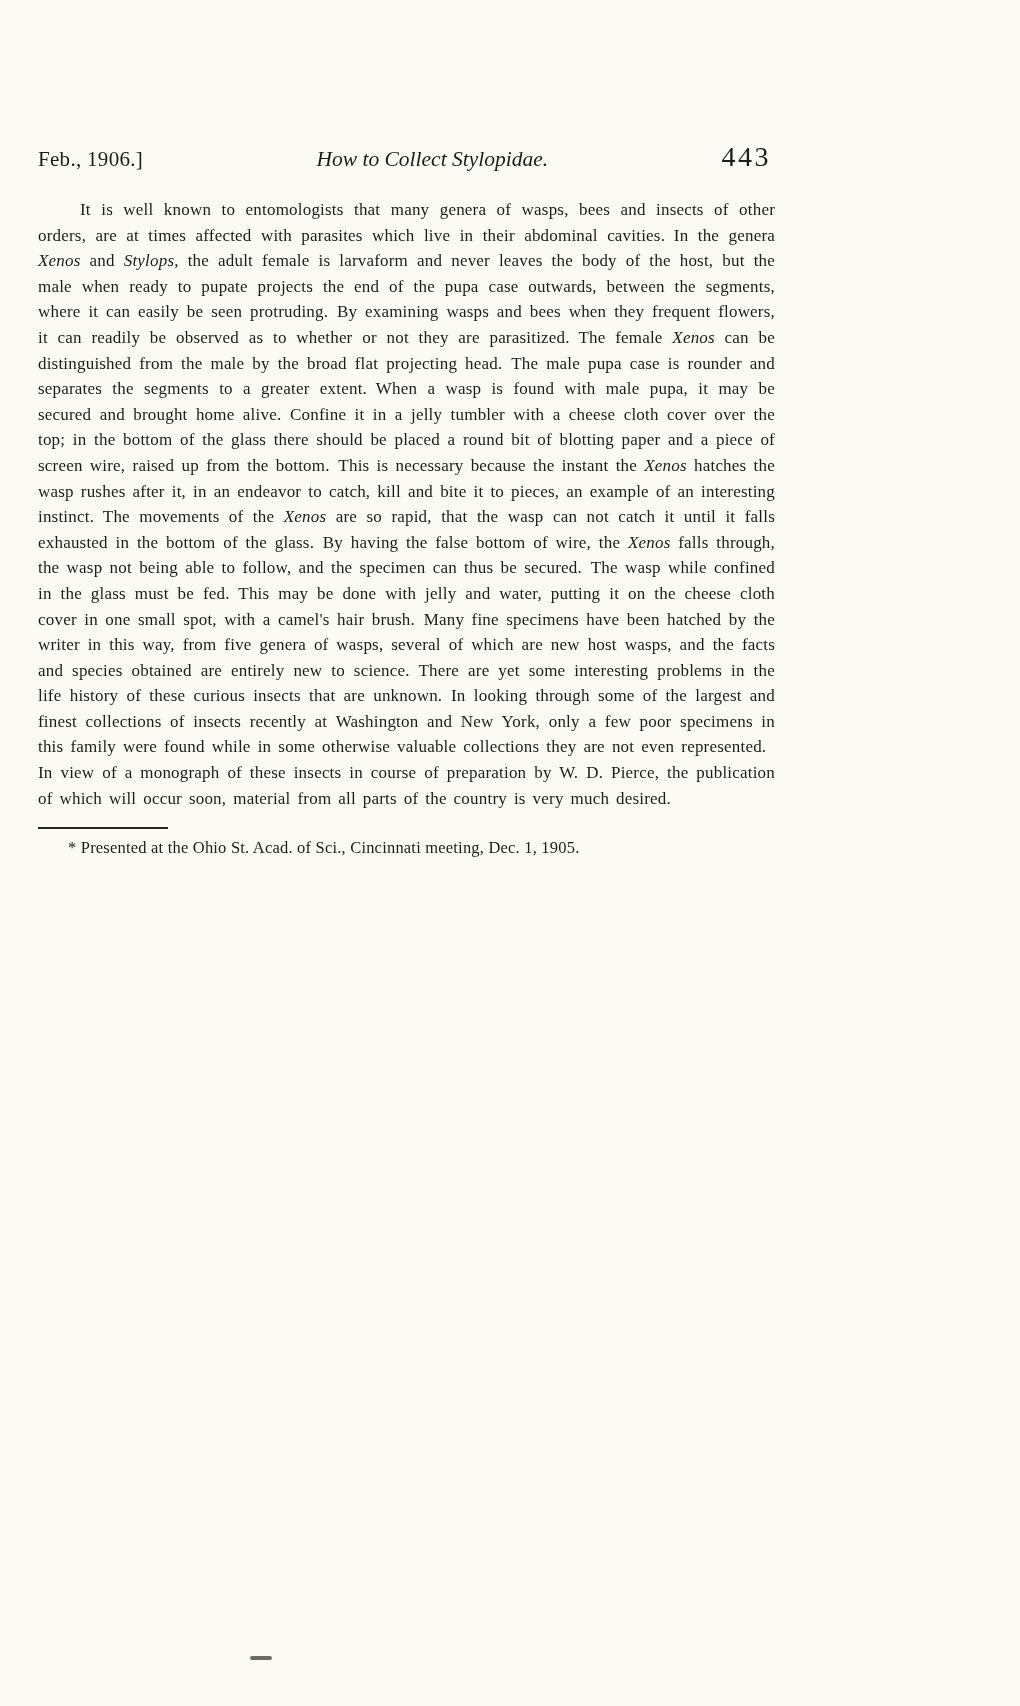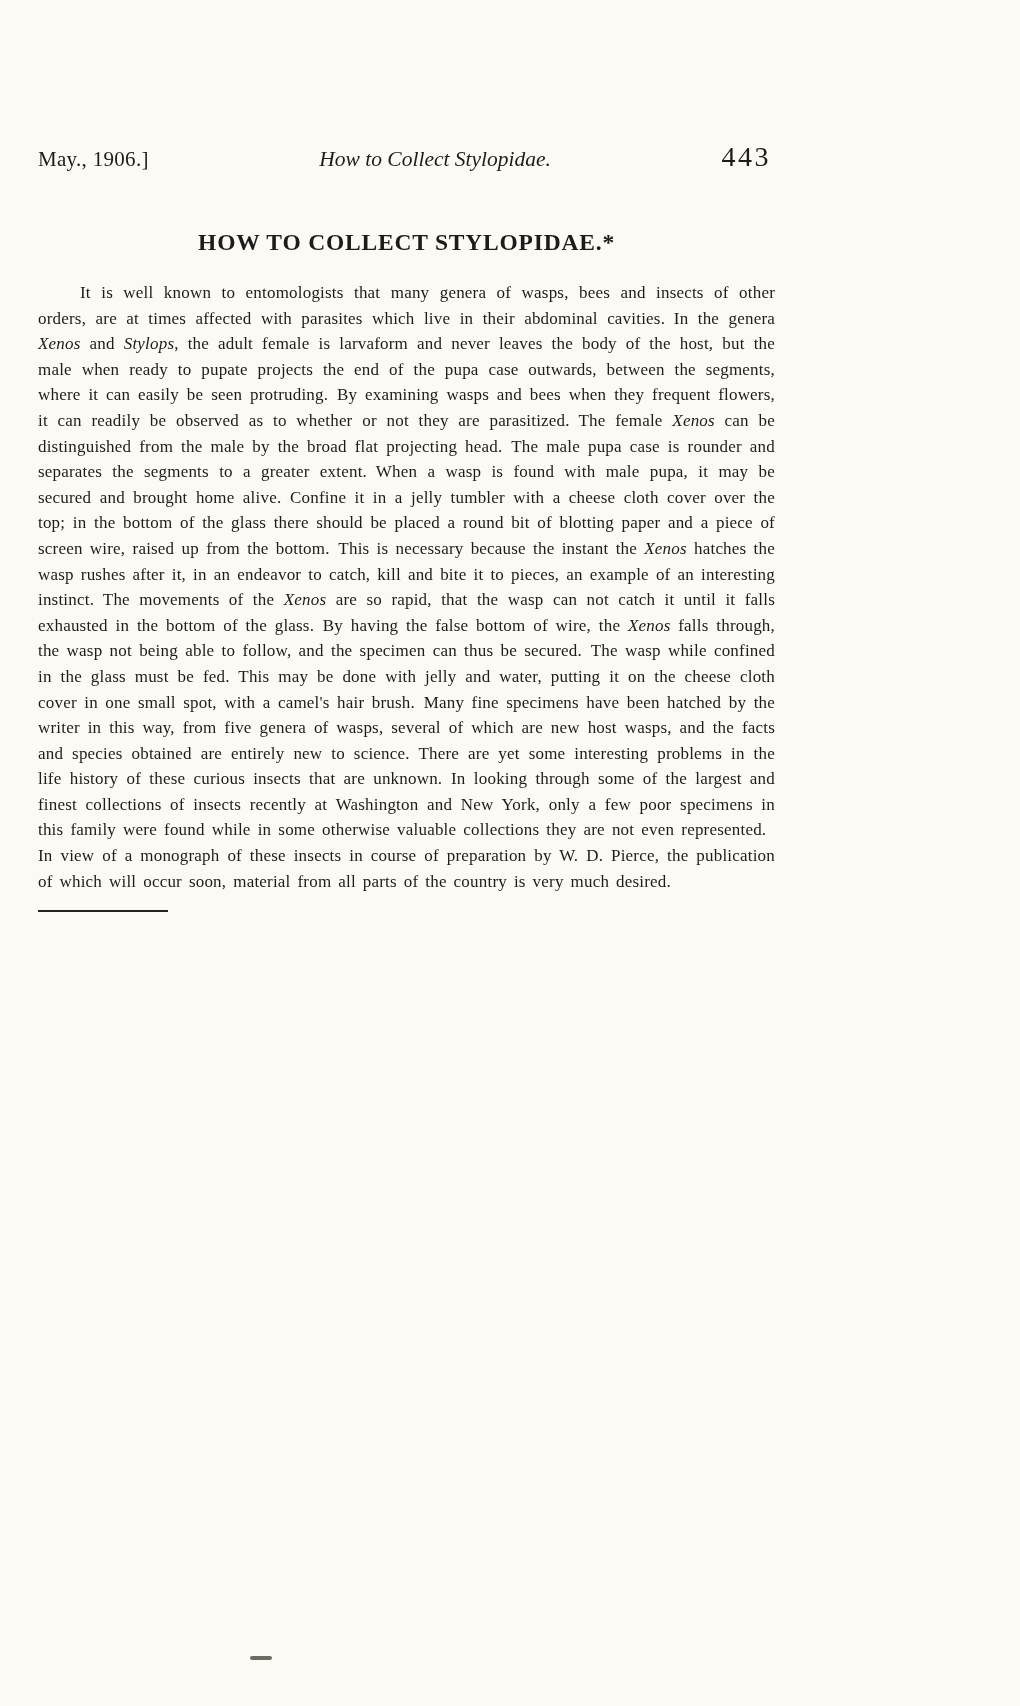--- a/index.html
+++ b/index.html
@@ -75,29 +75,29 @@
     opacity: 0.8;
   }
 </style>
 </head>
 <body>
 
 <div class="page">
   <div class="column">
 
     <div class="header">
-      <span class="hdr-date">May., 1906.]</span>
+      <span class="hdr-date">Feb., 1906.]</span>
       <span class="hdr-title">How to Collect Stylopidae.</span>
       <span class="hdr-num">443</span>
     </div>
 
-    <h1 class="title">HOW TO COLLECT STYLOPIDAE.*</h1>
 
 
     <p class="body-par"><span>It is well known to entomologists that many genera of wasps, bees and insects of other orders, are at times affected with parasites which live in their abdominal cavities. In the genera </span><span class="italic">Xenos</span><span> and </span><span class="italic">Stylops</span><span>, the adult female is larvaform and never leaves the body of the host, but the male when ready to pupate projects the end of the pupa case outwards, between the segments, where it can easily be seen protruding. By examining wasps and bees when they frequent flowers, it can readily be observed as to whether or not they are parasitized. The female </span><span class="italic">Xenos</span><span> can be distinguished from the male by the broad flat projecting head. The male pupa case is rounder and separates the segments to a greater extent. When a wasp is found with male pupa, it may be secured and brought home alive. Confine it in a jelly tumbler with a cheese cloth cover over the top; in the bottom of the glass there should be placed a round bit of blotting paper and a piece of screen wire, raised up from the bottom. This is necessary because the instant the </span><span class="italic">Xenos</span><span> hatches the wasp rushes after it, in an endeavor to catch, kill and bite it to pieces, an example of an interesting instinct. The movements of the </span><span class="italic">Xenos</span><span> are so rapid, that the wasp can not catch it until it falls exhausted in the bottom of the glass. By having the false bottom of wire, the </span><span class="italic">Xenos</span><span> falls through, the wasp not being able to follow, and the specimen can thus be secured. The wasp while confined in the glass must be fed. This may be done with jelly and water, putting it on the cheese cloth cover in one small spot, with a camel's hair brush. Many fine specimens have been hatched by the writer in this way, from five genera of wasps, several of which are new host wasps, and the facts and species obtained are entirely new to science. There are yet some interesting problems in the life history of these curious insects that are unknown. In looking through some of the largest and finest collections of insects recently at Washington and New York, only a few poor specimens in this family were found while in some otherwise valuable collections they are not even represented. In view of a monograph of these insects in course of preparation by W. D. Pierce, the publication of which will occur soon, material from all parts of the country is very much desired.</span></p>
 
     <div class="rule"></div>
 
+    <p class="footnote">* Presented at the Ohio St. Acad. of Sci., Cincinnati meeting, Dec. 1, 1905.</p>
 
   </div>
 
   <div class="artifact"></div>
 </div>
 
 </body></html>

